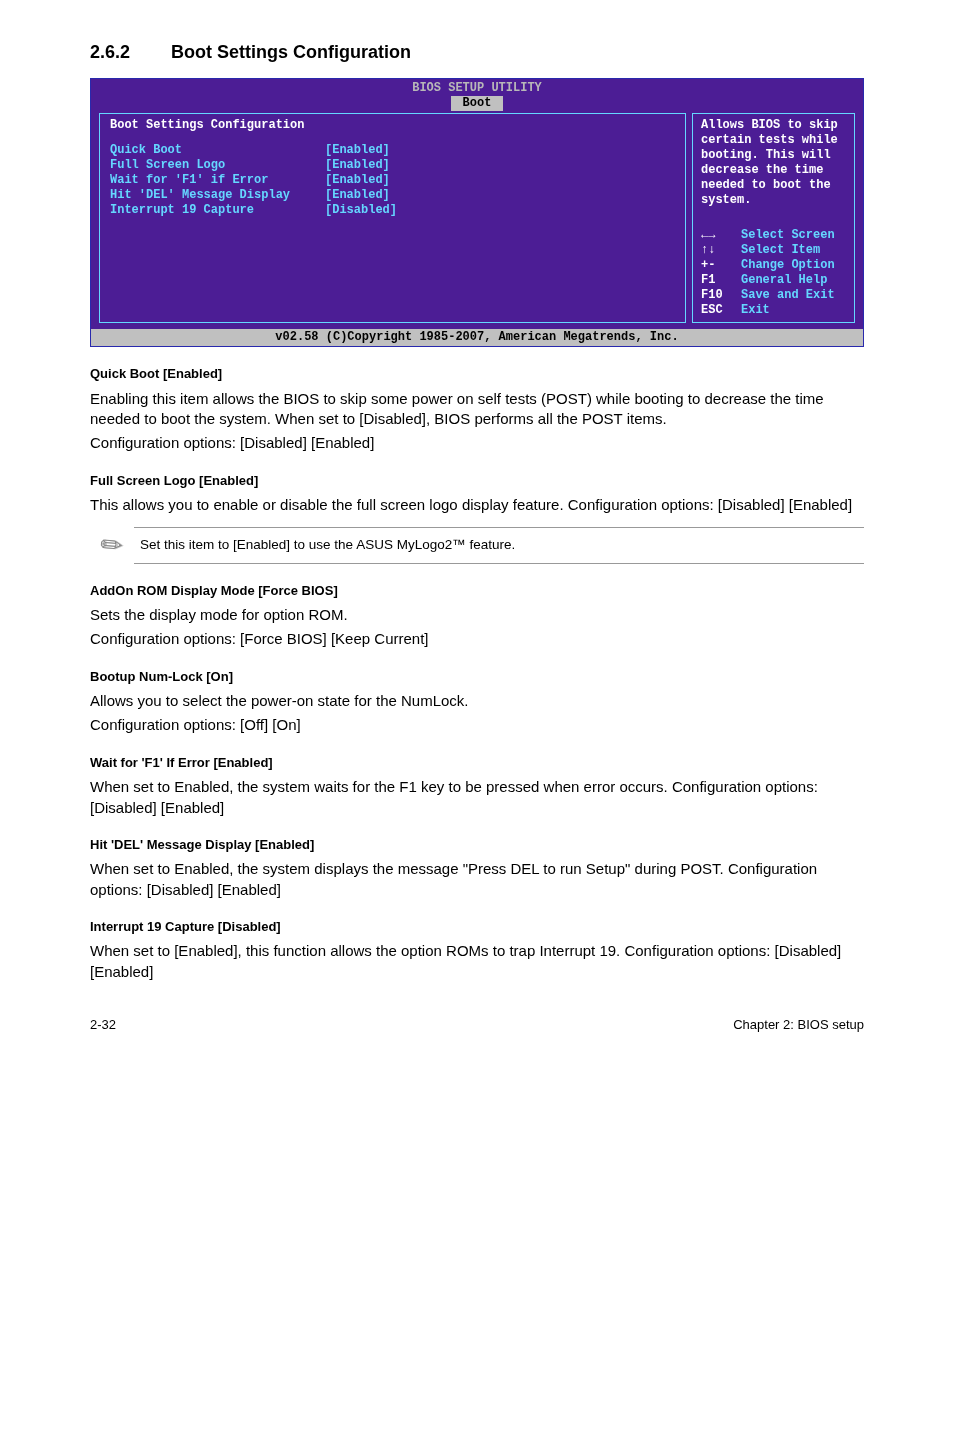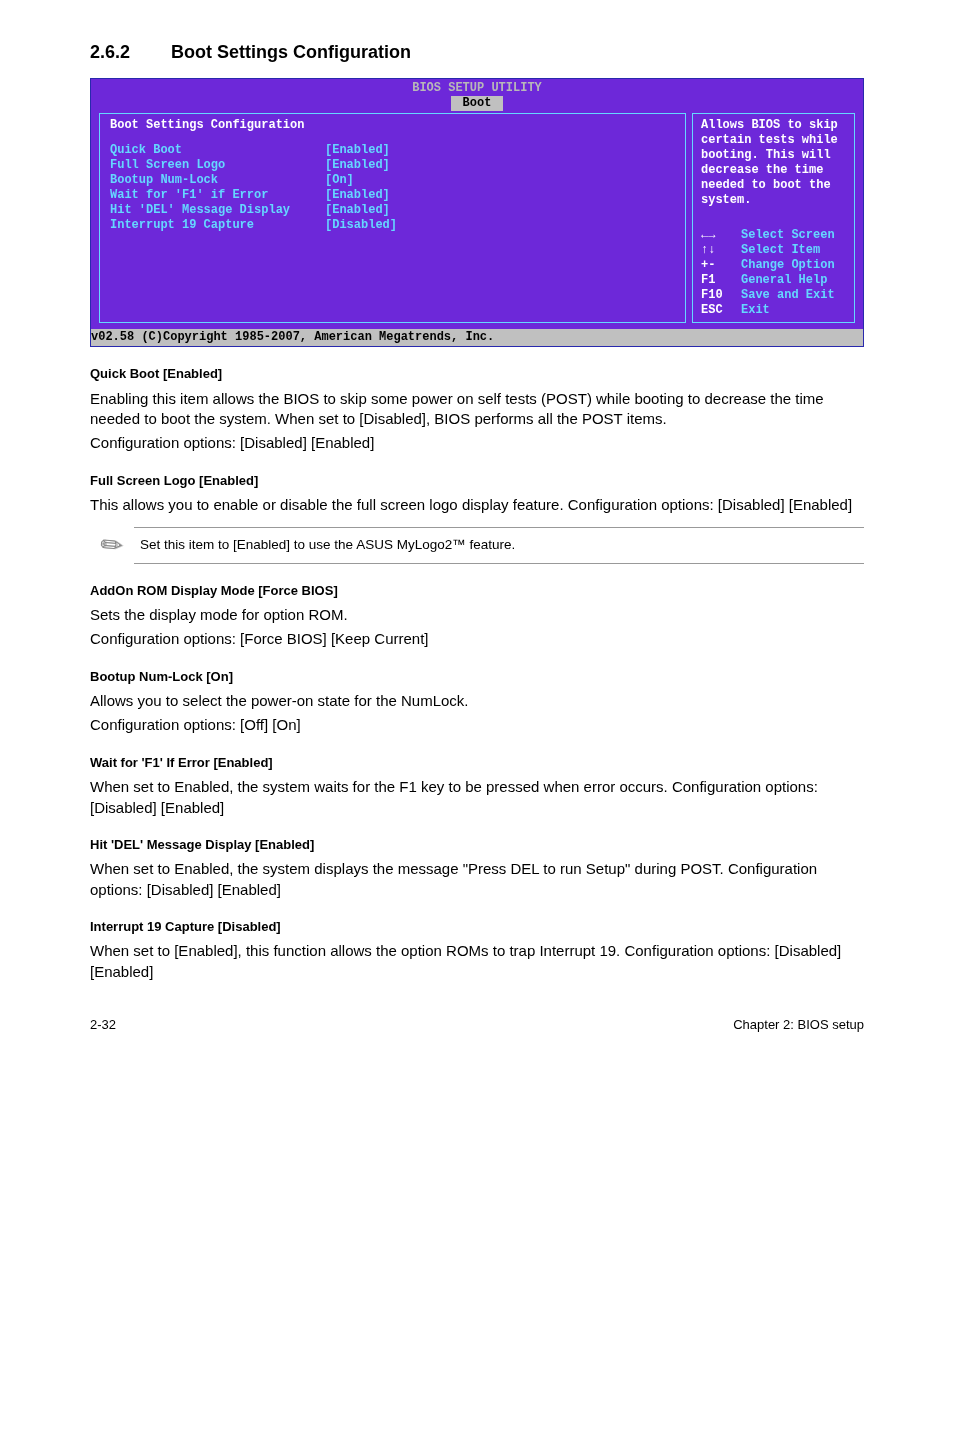--- a/index.html
+++ b/index.html
@@ -15,21 +15,21 @@
   }
   h2.section-title {
     font-size: 18px;
     font-weight: bold;
     margin-bottom: 14px;
   }
   h2.section-title .num { display: inline-block; margin-right: 36px; }
 
   
   .bios {
-    background: #6d28d9;
+    background: #4c1d95;
     color: #65d7ff;
     font-family: "Courier New", monospace;
     font-size: 12px;
     font-weight: bold;
     line-height: 1.25;
     border: 1px solid #2929ad;
   }
   .bios-titlebar {
     text-align: center;
     padding: 2px 0 2px 0;
@@ -66,20 +66,21 @@
   }
   .bios-row { display: flex; }
   .bios-row .label { flex: 0 0 215px; }
   .bios-row .val { }
   .bios-help { color: #fff; }
   .bios-keys { margin-top: 20px; }
   .bios-keys .krow { display: flex; }
   .bios-keys .kkey { flex: 0 0 40px; color: #fff; }
   .bios-keys .kdesc { }
   .bios-footer {
+    text-align: center;
     background: #c0c0c0;
     color: #000;
     padding: 1px 0;
     font-weight: bold;
   }
   .arrow-icons { color: #fff; }
 
   
   h3.subhead {
     font-size: 13px;
@@ -139,24 +140,20 @@
       <div class="hdr">Boot Settings Configuration</div>
       <div class="bios-row">
           <span class="label">Quick Boot</span>
           <span class="val">[Enabled]</span>
         </div>
       <div class="bios-row">
           <span class="label">Full Screen Logo</span>
           <span class="val">[Enabled]</span>
         </div>
       <div class="bios-row">
-          <span class="label">Bootup Num-Lock</span>
-          <span class="val">[On]</span>
-        </div>
-      <div class="bios-row">
           <span class="label">Wait for 'F1' if Error</span>
           <span class="val">[Enabled]</span>
         </div>
       <div class="bios-row">
           <span class="label">Hit 'DEL' Message Display</span>
           <span class="val">[Enabled]</span>
         </div>
       <div class="bios-row">
           <span class="label">Interrupt 19 Capture</span>
           <span class="val">[Disabled]</span>

